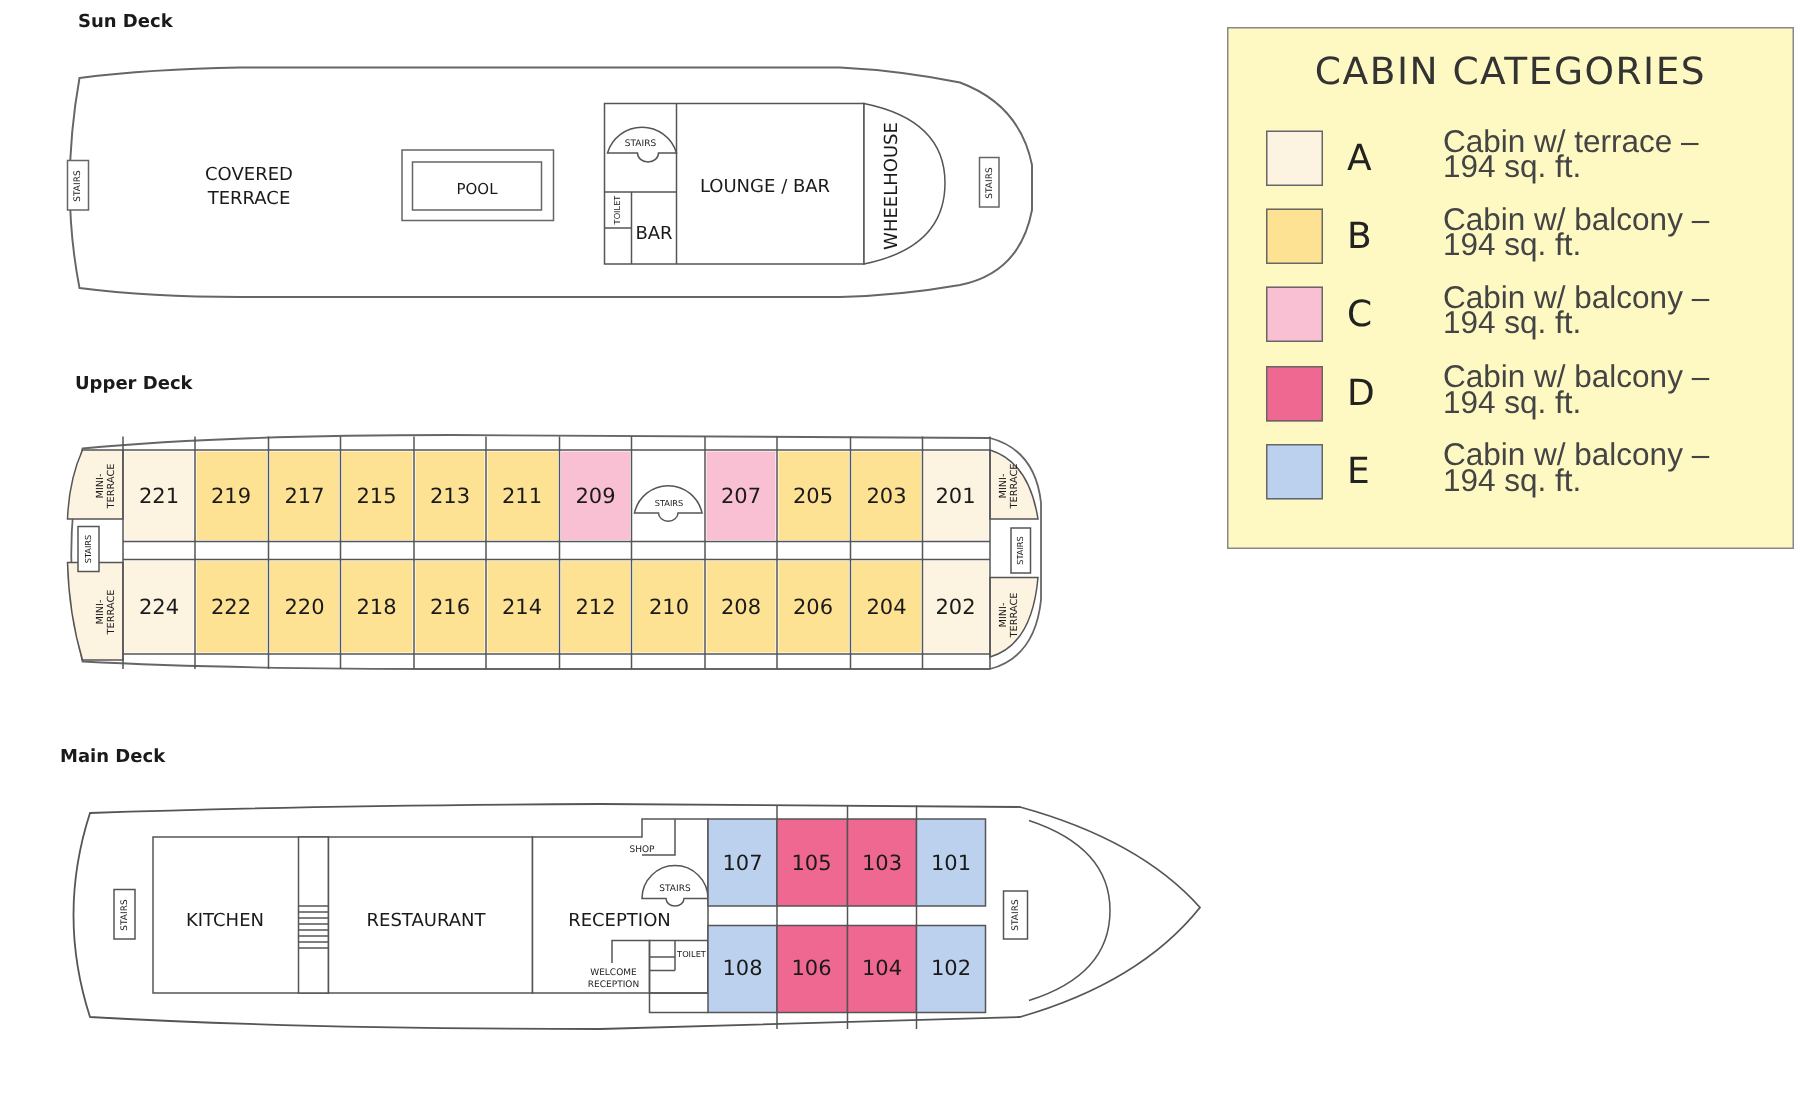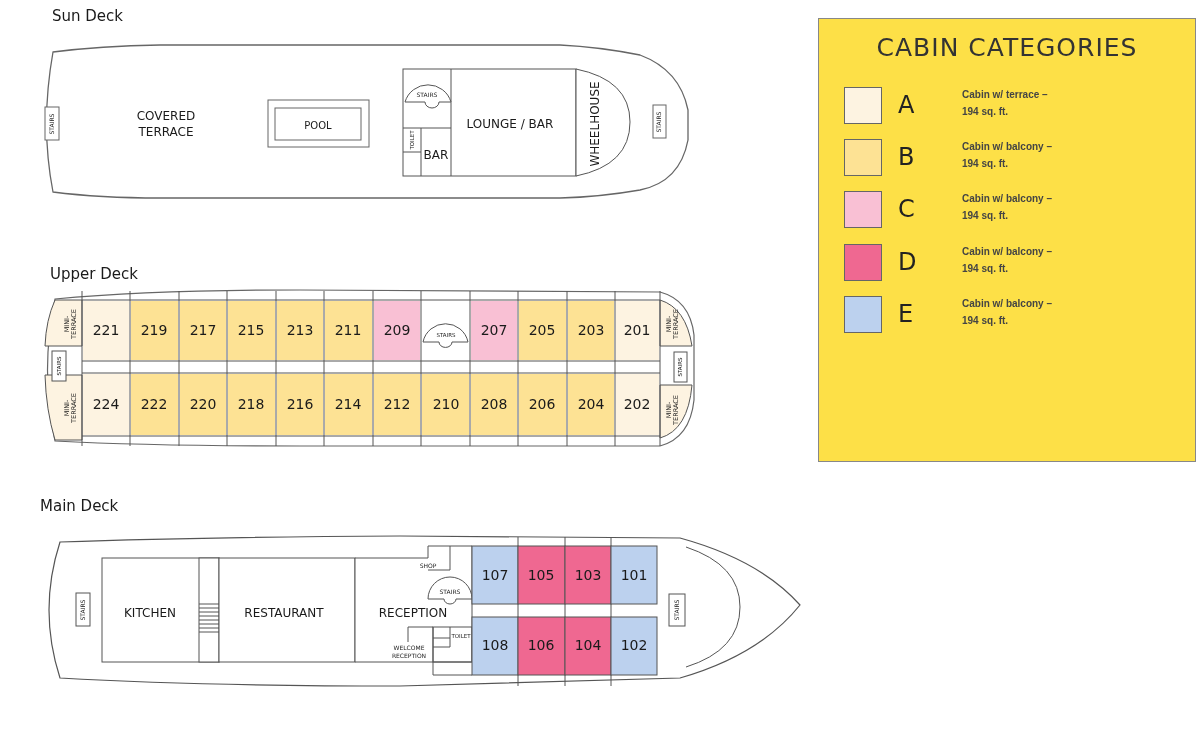--- a/index.html
+++ b/index.html
@@ -1,24 +1,24 @@
 <!DOCTYPE html>
 <html><head>
 <meta charset="utf-8">
 <style>
   html,body{margin:0;padding:0;background:#fff;}
   body{width:1200px;height:745px;position:relative;overflow:hidden;font-family:"DejaVu Sans","Liberation Sans",sans-serif;color:#222;}
-  .deck-title{position:absolute;font-weight:normal;font-size:15px;color:#1a1a1a;font-family:"DejaVu Sans",sans-serif;}
+  .deck-title{position:absolute;font-weight:bold;font-size:12px;color:#1a1a1a;font-family:"DejaVu Sans",sans-serif;}
   svg text{font-family:"DejaVu Sans","Liberation Sans",sans-serif;fill:#1a1a1a;}
-  .legend{position:absolute;left:818px;top:18px;width:378px;height:444px;border:1.5px solid #888;box-sizing:border-box;background:#fde047;}
+  .legend{position:absolute;left:818px;top:18px;width:378px;height:348px;border:1.5px solid #888;box-sizing:border-box;background:#fef9c3;}
   .legend-title{position:absolute;left:0;right:0;top:14px;text-align:center;font-size:25px;letter-spacing:1px;color:#333;font-family:"DejaVu Sans",sans-serif;}
   .legend-row{position:absolute;left:25px;height:40px;width:340px;}
   .swatch{position:absolute;left:0;top:0;width:38px;height:37px;border:1.5px solid #666;box-sizing:border-box;}
   .cat-letter{position:absolute;left:54px;top:4px;font-size:24px;color:#222;}
-  .cat-desc{position:absolute;left:118px;top:-1px;font-size:10px;line-height:17px;color:#444;font-family:"Liberation Sans",sans-serif;font-weight:bold;}
+  .cat-desc{position:absolute;left:118px;top:-1px;font-size:21px;line-height:17px;color:#444;font-family:"Liberation Sans",sans-serif;}
 </style>
 </head>
 <body>
 
 <div class="deck-title" style="left:52px;top:7px;">Sun Deck</div>
 <svg width="700" height="210" style="position:absolute;left:0;top:0;" viewBox="0 0 700 210">
   <path d="M53,52 Q100,46 160,45 L560,45 Q600,47 640,55 Q680,70 688,110 L688,140 Q680,182 640,190 Q600,197 560,198 L160,198 Q100,198 53,192 Q40,125 53,52 Z" fill="#fff" stroke="#666" stroke-width="1.3"></path>
   <rect x="45" y="107" width="14" height="33" fill="#fff" stroke="#666"></rect>
   <text x="52" y="124" font-size="6" text-anchor="middle" transform="rotate(-90 52 124)" dominant-baseline="middle">STAIRS</text>
   <text x="166" y="120" font-size="12" text-anchor="middle">COVERED</text>
@@ -35,21 +35,21 @@
   <line x1="403" y1="152" x2="421" y2="152" stroke="#555"></line>
   <text x="412" y="140" font-size="5.5" text-anchor="middle" transform="rotate(-90 412 140)" dominant-baseline="middle">TOILET</text>
   <text x="436" y="159" font-size="12" text-anchor="middle">BAR</text>
   <text x="510" y="128" font-size="12" text-anchor="middle">LOUNGE / BAR</text>
   <path d="M576,69 Q630,80 630,122 Q630,165 576,176 Z" fill="#fff" stroke="#555"></path>
   <text x="595" y="124" font-size="12" text-anchor="middle" transform="rotate(-90 595 124)" dominant-baseline="middle">WHEELHOUSE</text>
   <rect x="653" y="105" width="13" height="33" fill="#fff" stroke="#666"></rect>
   <text x="659.5" y="122" font-size="6" text-anchor="middle" transform="rotate(-90 659.5 122)" dominant-baseline="middle">STAIRS</text>
 </svg>
 
-<div class="deck-title" style="left:50px;top:248px;margin-top:17px;">Upper Deck</div>
+<div class="deck-title" style="left:50px;top:248px;">Upper Deck</div>
 <svg width="720" height="170" style="position:absolute;left:0;top:285px;" viewBox="0 285 720 170">
 
   <path d="M55,299 Q150,290 300,290 L660,292 Q690,300 694,335 L694,400 Q690,438 660,446 L300,446 Q150,446 55,441 Q40,370 55,299 Z" fill="#fff" stroke="#666" stroke-width="1.2"></path>
 
   <path d="M55,300 L82,300 L82,346 L45,346 Q46,320 55,300 Z" fill="#fdf3e1" stroke="#555"></path>
   <path d="M45,375 L82,375 L82,440 L55,440 Q46,410 45,375 Z" fill="#fdf3e1" stroke="#555"></path>
   <text x="67" y="324" font-size="6.5" text-anchor="middle" transform="rotate(-90 67 324)" dominant-baseline="middle">MINI-</text>
   <text x="74" y="324" font-size="6.5" text-anchor="middle" transform="rotate(-90 74 324)" dominant-baseline="middle">TERRACE</text>
   <text x="67" y="408" font-size="6.5" text-anchor="middle" transform="rotate(-90 67 408)" dominant-baseline="middle">MINI-</text>
   <text x="74" y="408" font-size="6.5" text-anchor="middle" transform="rotate(-90 74 408)" dominant-baseline="middle">TERRACE</text>

